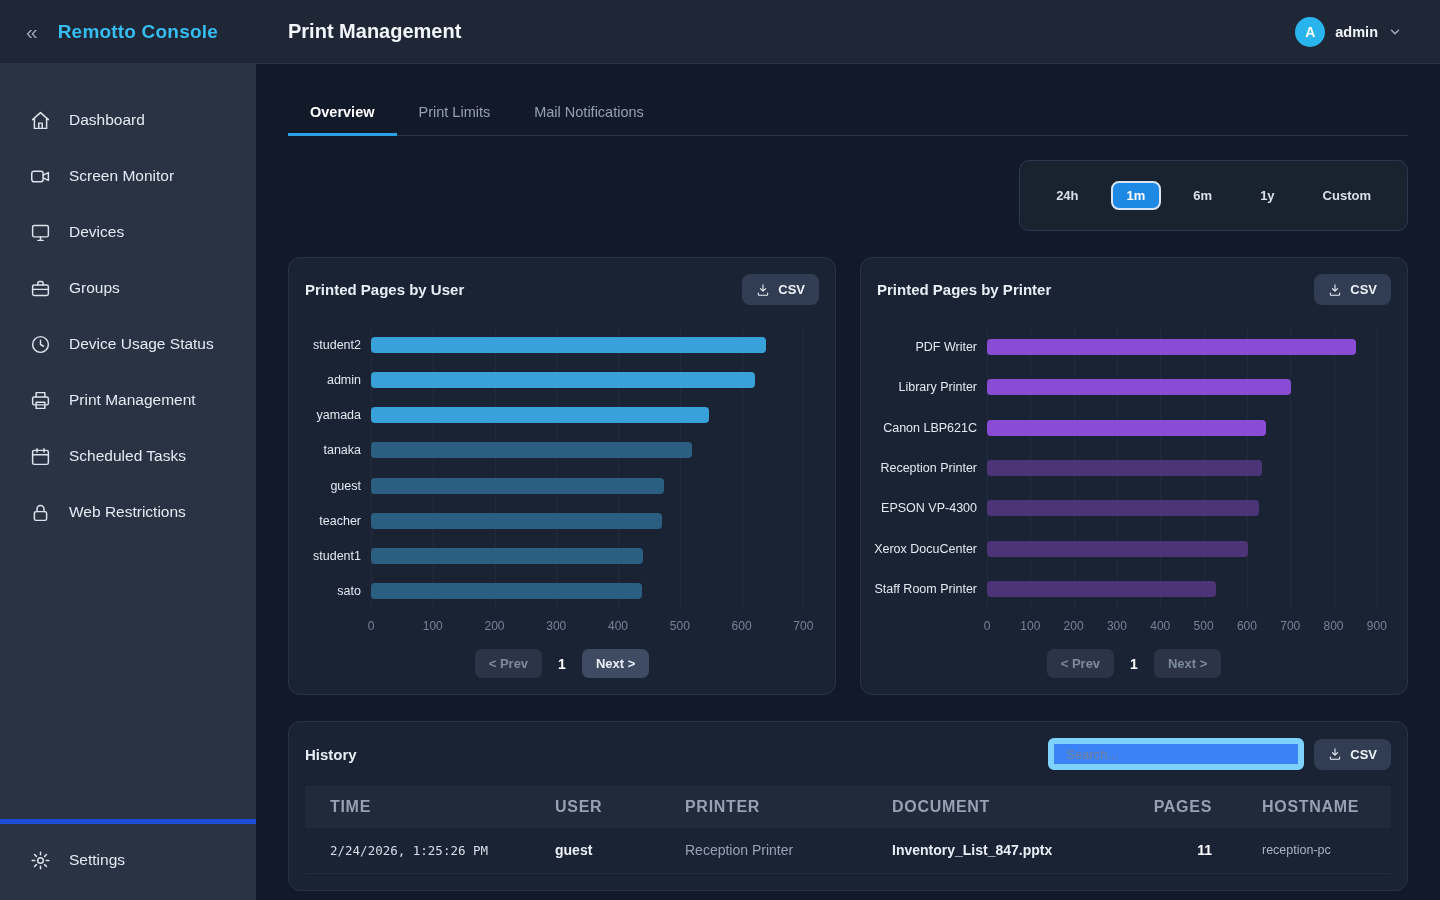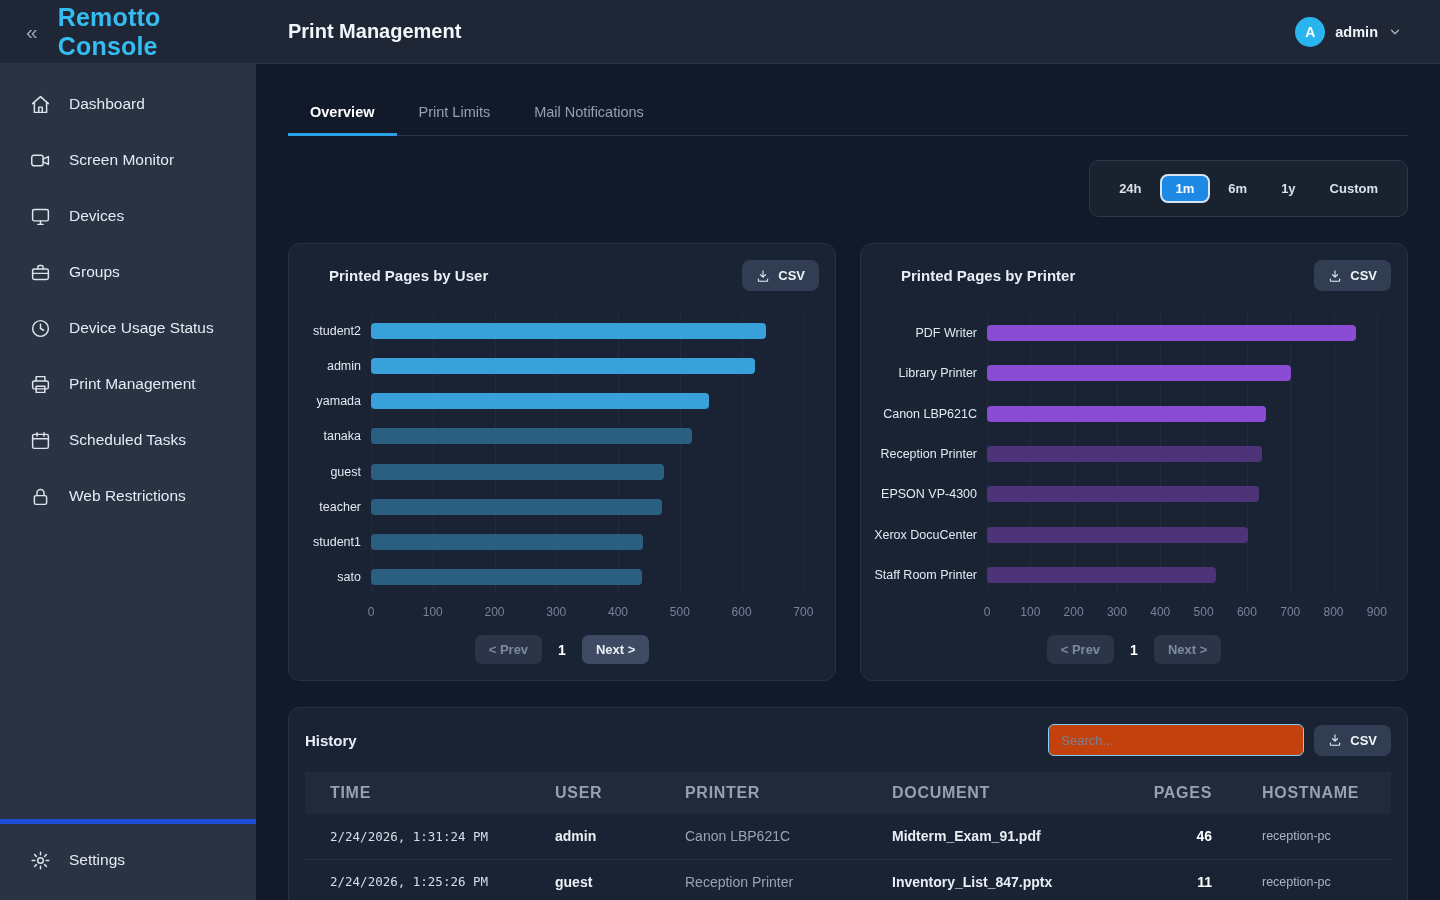--- a/index.html
+++ b/index.html
@@ -3,52 +3,52 @@
 <meta charset="utf-8">
 <style>
   * { margin:0; padding:0; box-sizing:border-box; }
   html,body { width:1440px; height:900px; overflow:hidden; }
   body { font-family:"Liberation Sans", sans-serif; background:#121A29; color:#E8EDF4; }
 
   
   .topbar { display:flex; align-items:center; height:64px; background:#1F2635; border-bottom:1px solid #2A3444; }
   .brand-zone { width:256px; display:flex; align-items:center; gap:20px; padding-left:26px; flex-shrink:0; }
   .collapse { color:#9AA6B8; font-size:21px; cursor:pointer; line-height:1; }
-  .brand { color:#35BDF2; font-size:25px; font-weight:700; letter-spacing:.2px; }
+  .brand { color:#35BDF2; font-size:19px; font-weight:700; letter-spacing:.2px; }
   .page-title { flex:1; padding-left:32px; font-size:20px; font-weight:700; color:#F2F6FA; }
   .user-zone { display:flex; align-items:center; gap:10px; padding-right:38px; cursor:pointer; }
   .avatar { width:30px; height:30px; border-radius:50%; background:#29B4EE; color:#fff; font-size:14px; font-weight:700; display:flex; align-items:center; justify-content:center; }
   .user-name { font-size:14.5px; font-weight:600; color:#F0F4F9; }
 
   
   .shell { display:flex; height:836px; }
 
   
   .sidebar { width:256px; background:#2A3343; display:flex; flex-direction:column; flex-shrink:0; }
-  .nav { padding-top:12px; }
+  .nav { padding-top:28px; }
   .nav-item, .side-footer-item { height:56px; display:flex; align-items:center; gap:18px; padding-left:30px; font-size:15.5px; color:#E4EAF2; cursor:pointer; }
   .nav-item svg, .side-footer-item svg { width:21px; height:21px; stroke:#DDE3EC; fill:none; stroke-width:1.7; stroke-linecap:round; stroke-linejoin:round; flex-shrink:0; }
   .side-footer { margin-top:auto; border-top:5px solid #1d4ed8; padding:8px 0 12px; }
 
   
   .main { flex:1; display:flex; flex-direction:column; overflow:hidden; }
   .tabs { display:flex; margin:28px 32px 0; border-bottom:1px solid #2A3444; }
   .tab { padding:12px 22px 13px; font-size:14.5px; color:#93A0B4; cursor:pointer; border-bottom:3px solid transparent; margin-bottom:-1px; }
   .tab.active { color:#FFFFFF; font-weight:600; border-bottom-color:#2B9FE8; }
 
   .range-row { display:flex; justify-content:flex-end; margin:24px 32px 0; }
-  .range-group { display:flex; align-items:center; background:#19222F; border:1px solid #2C3750; border-radius:10px; padding:13px; gap:2px; }
+  .range-group { display:flex; align-items:center; background:#19222F; border:1px solid #2C3750; border-radius:10px; padding:20px; gap:16px; }
   .range-btn { border:none; background:transparent; color:#D9E0EA; font-size:13px; font-weight:600; padding:7px 16px; border-radius:8px; cursor:pointer; font-family:inherit; }
   .range-btn.selected { background:#1E88E5; border:2px solid #D5E5F6; color:#fff; padding:5px 14px; }
 
   .charts-row { display:flex; gap:24px; margin:26px 32px 0; }
   .card { background:#1A2334; border:1px solid #273246; border-radius:12px; padding:16px; }
   .chart-card { flex:1; min-width:0; }
   .card-head { display:flex; align-items:center; justify-content:space-between; }
-  .card-title { font-size:15px; font-weight:700; color:#E9EEF5;margin-left:24px; }
+  .card-title { font-size:15px; font-weight:700; color:#E9EEF5; }
   .csv-btn { display:flex; align-items:center; gap:8px; background:#313D52; border:none; border-radius:8px; padding:8px 14px; color:#F0F4F9; font-size:13px; font-weight:600; cursor:pointer; font-family:inherit; }
   .csv-btn svg { width:14px; height:14px; stroke:currentColor; fill:none; stroke-width:1.8; stroke-linecap:round; stroke-linejoin:round; }
 
   .chart { margin-top:22px; }
   .chart-body { display:flex; }
   .ylabels { display:flex; flex-direction:column; height:282px; }
   .chart-card.c0 .ylabels { width:66px; }
   .chart-card.c1 .ylabels { width:110px; }
   .ylab { flex:1; display:flex; align-items:center; justify-content:flex-end; padding-right:10px; font-size:12.5px; color:#E3E9F1; white-space:nowrap; }
   .right-col { flex:1; min-width:0; }
@@ -62,21 +62,21 @@
   .pager { display:flex; align-items:center; justify-content:center; gap:16px; margin-top:8px; }
   .pg-btn { border:none; border-radius:7px; padding:7px 14px; font-size:13px; font-weight:600; background:#2B3547; color:#7C8BA0; cursor:pointer; font-family:inherit; }
   .pg-btn.hl { background:#3E4B63; color:#EAEFF5; }
   .pg-num { font-size:14px; font-weight:700; color:#fff; }
 
   
   .history-card { margin:26px 32px 32px; }
   .hist-head { display:flex; align-items:center; }
   .hist-title { font-size:15px; font-weight:700; color:#E9EEF5; }
   .hist-actions { margin-left:auto; display:flex; align-items:center; gap:10px; }
-  .search-input { width:256px; height:32px; background:#c2410c; border:1px solid #7dd3fc; border-radius:6px; padding:0 12px; color:#E8EDF4; font-size:13px; font-family:inherit; }
+  .search-input { width:256px; height:32px; background:#3b82f6; border:6px solid #7dd3fc; border-radius:6px; padding:0 12px; color:#E8EDF4; font-size:13px; font-family:inherit; }
   .search-input::placeholder { color:#76839B; }
 
   table { width:100%; border-collapse:collapse; margin-top:16px; }
   thead tr { background:#202A3B; }
   th { text-align:left; font-size:16px; font-weight:700; letter-spacing:.7px; color:#95A1B4; height:42px; padding:0; }
   th:first-child, td:first-child { padding-left:25px; }
   td { height:45px; font-size:14px; border-bottom:1px solid #232E3F; }
   .col-time { width:250px; } .col-user { width:130px; } .col-printer { width:207px; }
   .col-doc { width:240px; } .col-pages { width:80px; text-align:right; } .col-host { padding-left:50px; }
   td.cell-time { font-family:"DejaVu Sans Mono", monospace; font-size:12.5px; color:#D7DEE8; }
@@ -371,28 +371,20 @@
             <th class="col-time">TIME</th>
             <th class="col-user">USER</th>
             <th class="col-printer">PRINTER</th>
             <th class="col-doc">DOCUMENT</th>
             <th class="col-pages">PAGES</th>
             <th class="col-host">HOSTNAME</th>
           </tr>
         </thead>
         <tbody>
           <tr>
-            <td class="cell-time">2/24/2026, 1:31:24 PM</td>
-            <td class="cell-user">admin</td>
-            <td class="cell-printer">Canon LBP621C</td>
-            <td class="cell-doc">Midterm_Exam_91.pdf</td>
-            <td class="cell-pages">46</td>
-            <td class="cell-host">reception-pc</td>
-          </tr>
-          <tr>
             <td class="cell-time">2/24/2026, 1:25:26 PM</td>
             <td class="cell-user">guest</td>
             <td class="cell-printer">Reception Printer</td>
             <td class="cell-doc">Inventory_List_847.pptx</td>
             <td class="cell-pages">11</td>
             <td class="cell-host">reception-pc</td>
           </tr>
         </tbody>
       </table>
     </div>

